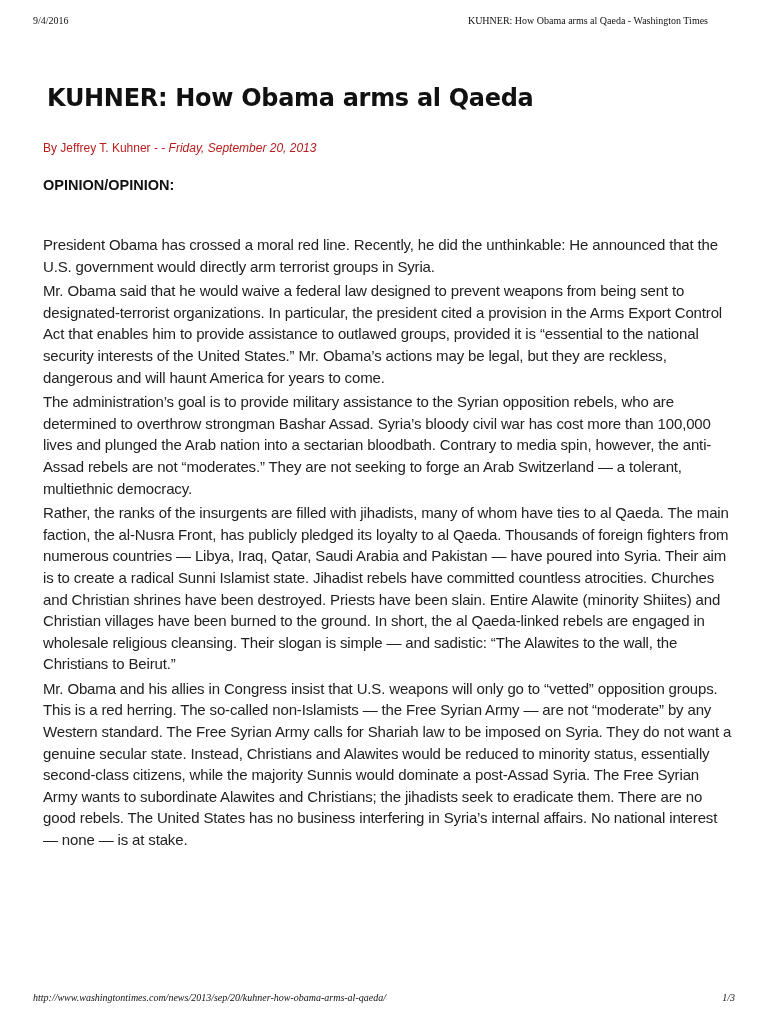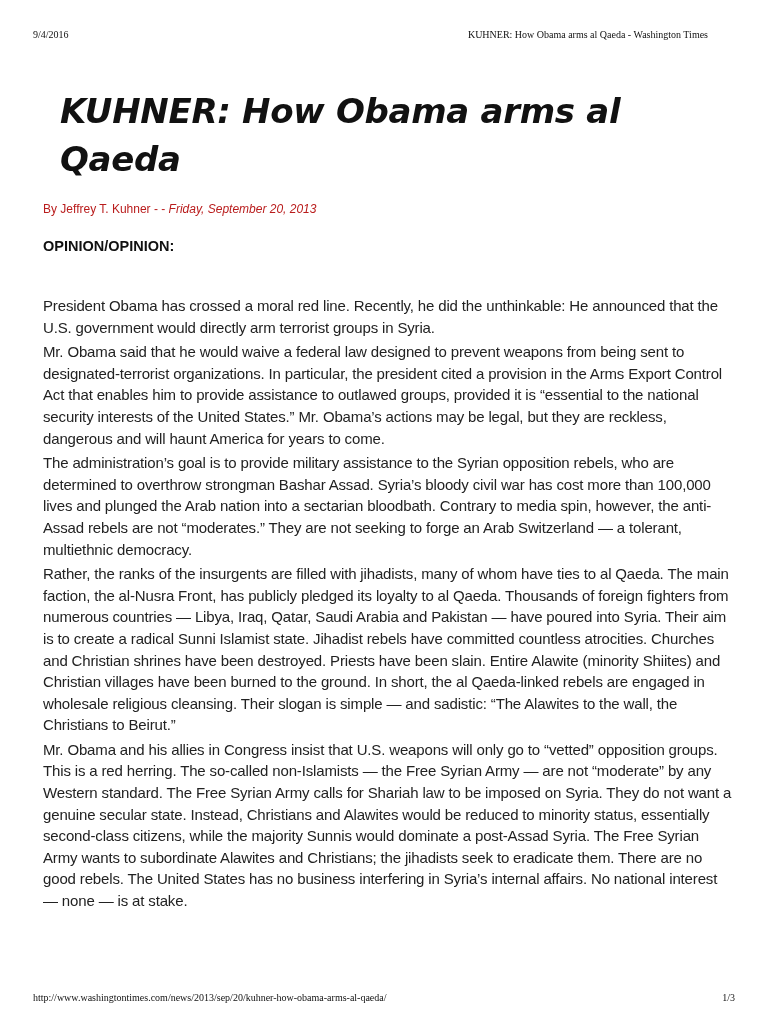--- a/index.html
+++ b/index.html
@@ -9,21 +9,21 @@
     }
     body {
       width: 768px;
       height: 1024px;
       position: relative;
       overflow: hidden;
       color: #222222;
     }
     .print-header {
       position: absolute;
-      top: 29px;
+      top: 15px;
       left: 0;
       width: 768px;
       height: 14px;
       font-family: "Liberation Serif", serif;
       font-size: 10px;
       color: #111111;
     }
     .print-header .date {
       position: absolute;
       left: 33px;
@@ -38,26 +38,25 @@
     }
     .article {
       position: absolute;
       left: 43px;
       top: 70px;
       width: 690px;
     }
     .headline {
       font-family: "DejaVu Sans", sans-serif;
       font-weight: bold;
-      font-size: 34px;
+      font-size: 24px;
       line-height: 48px;
       color: #111111;
-      margin: 17px;
+      margin: 4px;
       letter-spacing: -0.3px;
-      font-style: italic;
     }
     .byline {
       margin-top: 18px;
       font-family: "Liberation Sans", sans-serif;
       font-size: 12px;
       color: #b91c1c;
       line-height: 16px;
     }
     .byline .byline-date {
       font-style: italic;
@@ -82,20 +81,21 @@
     .p-next { margin-top: 3px; }
     .print-footer {
       position: absolute;
       top: 992px;
       left: 0;
       width: 768px;
       height: 14px;
       font-family: "Liberation Serif", serif;
       font-size: 10px;
       color: #111111;
+      font-style: italic;
     }
     .print-footer .url {
       position: absolute;
       left: 33px;
       top: 0;
     }
     .print-footer .page-num {
       position: absolute;
       right: 33px;
       top: 0;

